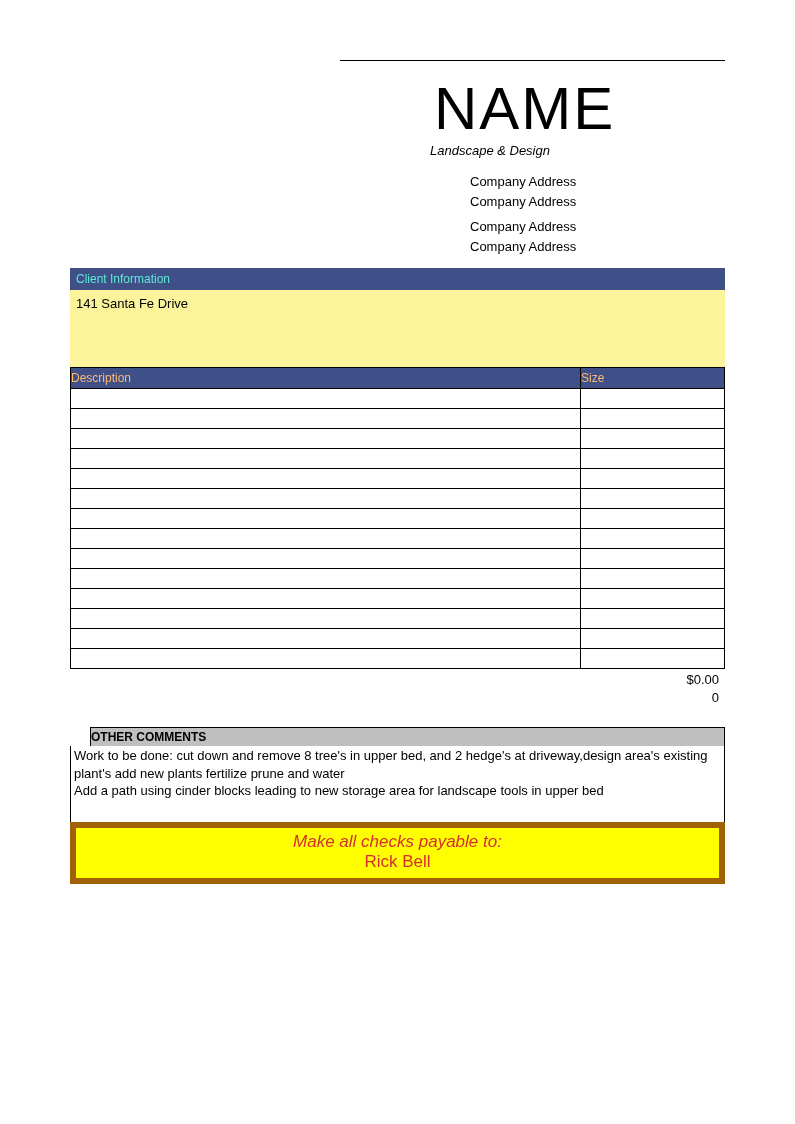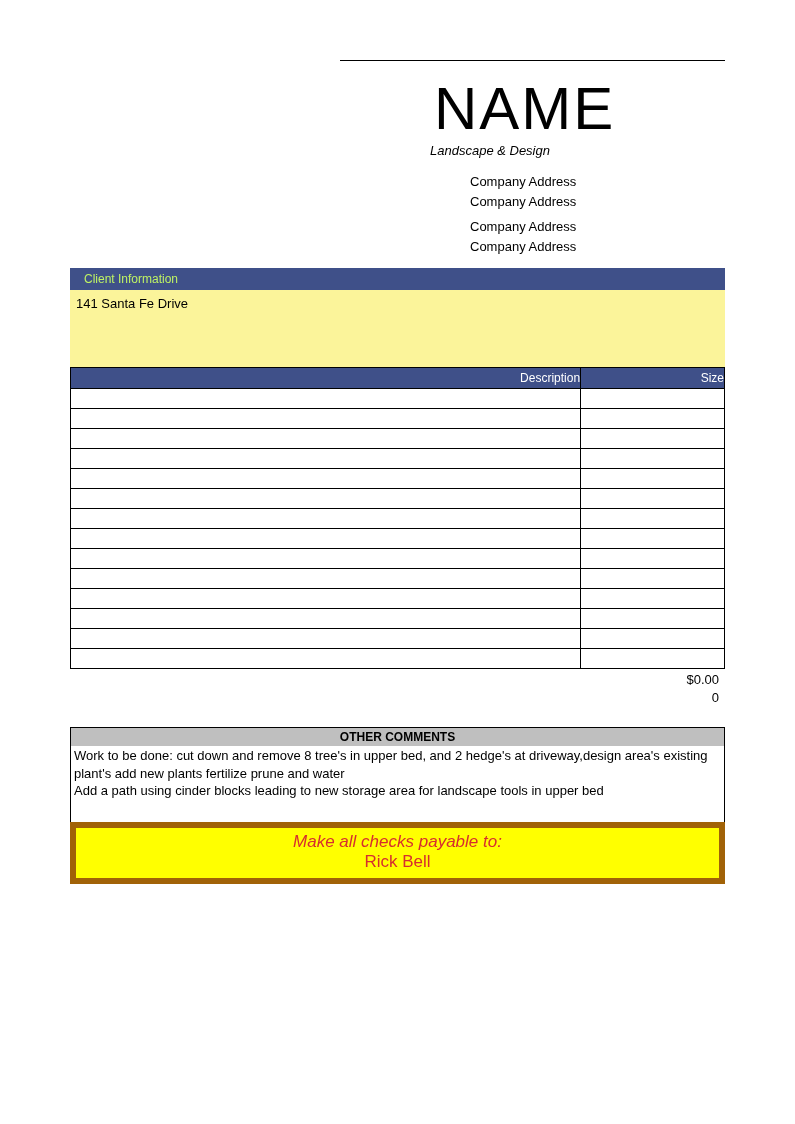--- a/index.html
+++ b/index.html
@@ -37,68 +37,69 @@
     }
     .address-block {
       margin-left: 400px;
       font-size: 13px;
       line-height: 1.5;
       margin-bottom: 12px;
     }
     .address-block .gap { height: 6px; }
     .section-bar {
       background: #3f5089;
-      color: #bef264;
+      color: #5eead4;
       font-size: 12px;
-      padding: 4px 14px;
+      padding: 4px 6px;
     }
     .client-box {
       background: #fbf49a;
       padding: 6px 6px 56px 6px;
     }
     .client-name {
       font-weight: bold;
       font-size: 14px;
       margin-bottom: 2px;
     }
     .client-addr { font-size: 13px; }
     .line-table {
       width: 100%;
       border-collapse: collapse;
     }
     .line-table thead th {
       background: #3f5089;
-      color: #ffffff;
+      color: #fdba74;
       font-weight: normal;
       font-size: 12px;
-      text-align: right;
+      text-align: left;
       padding: 3px 0;
       border: 1px solid #000;
     }
     .line-table thead th:first-child { width: 78%; }
     .line-table thead th:last-child { width: 22%; }
     .line-table td {
       border: 1px solid #000;
       height: 20px;
       padding: 0 4px;
     }
     .totals {
       text-align: right;
       padding: 2px 6px 20px 0;
       font-size: 13px;
       line-height: 1.4;
     }
     .comments-header {
       background: #bfbfbf;
-      text-align: center;
+      text-align: left;
       font-size: 12px;
       font-weight: bold;
       padding: 2px 0;
       border: 1px solid #000;
       border-bottom: none;
+      margin-left: 20px;
     }
     .comments-body {
       border: 1px solid #000;
       border-top: none;
       border-bottom: none;
       font-size: 13px;
       line-height: 1.35;
       padding: 1px 3px 18px 3px;
     }
     .checks-bar {

